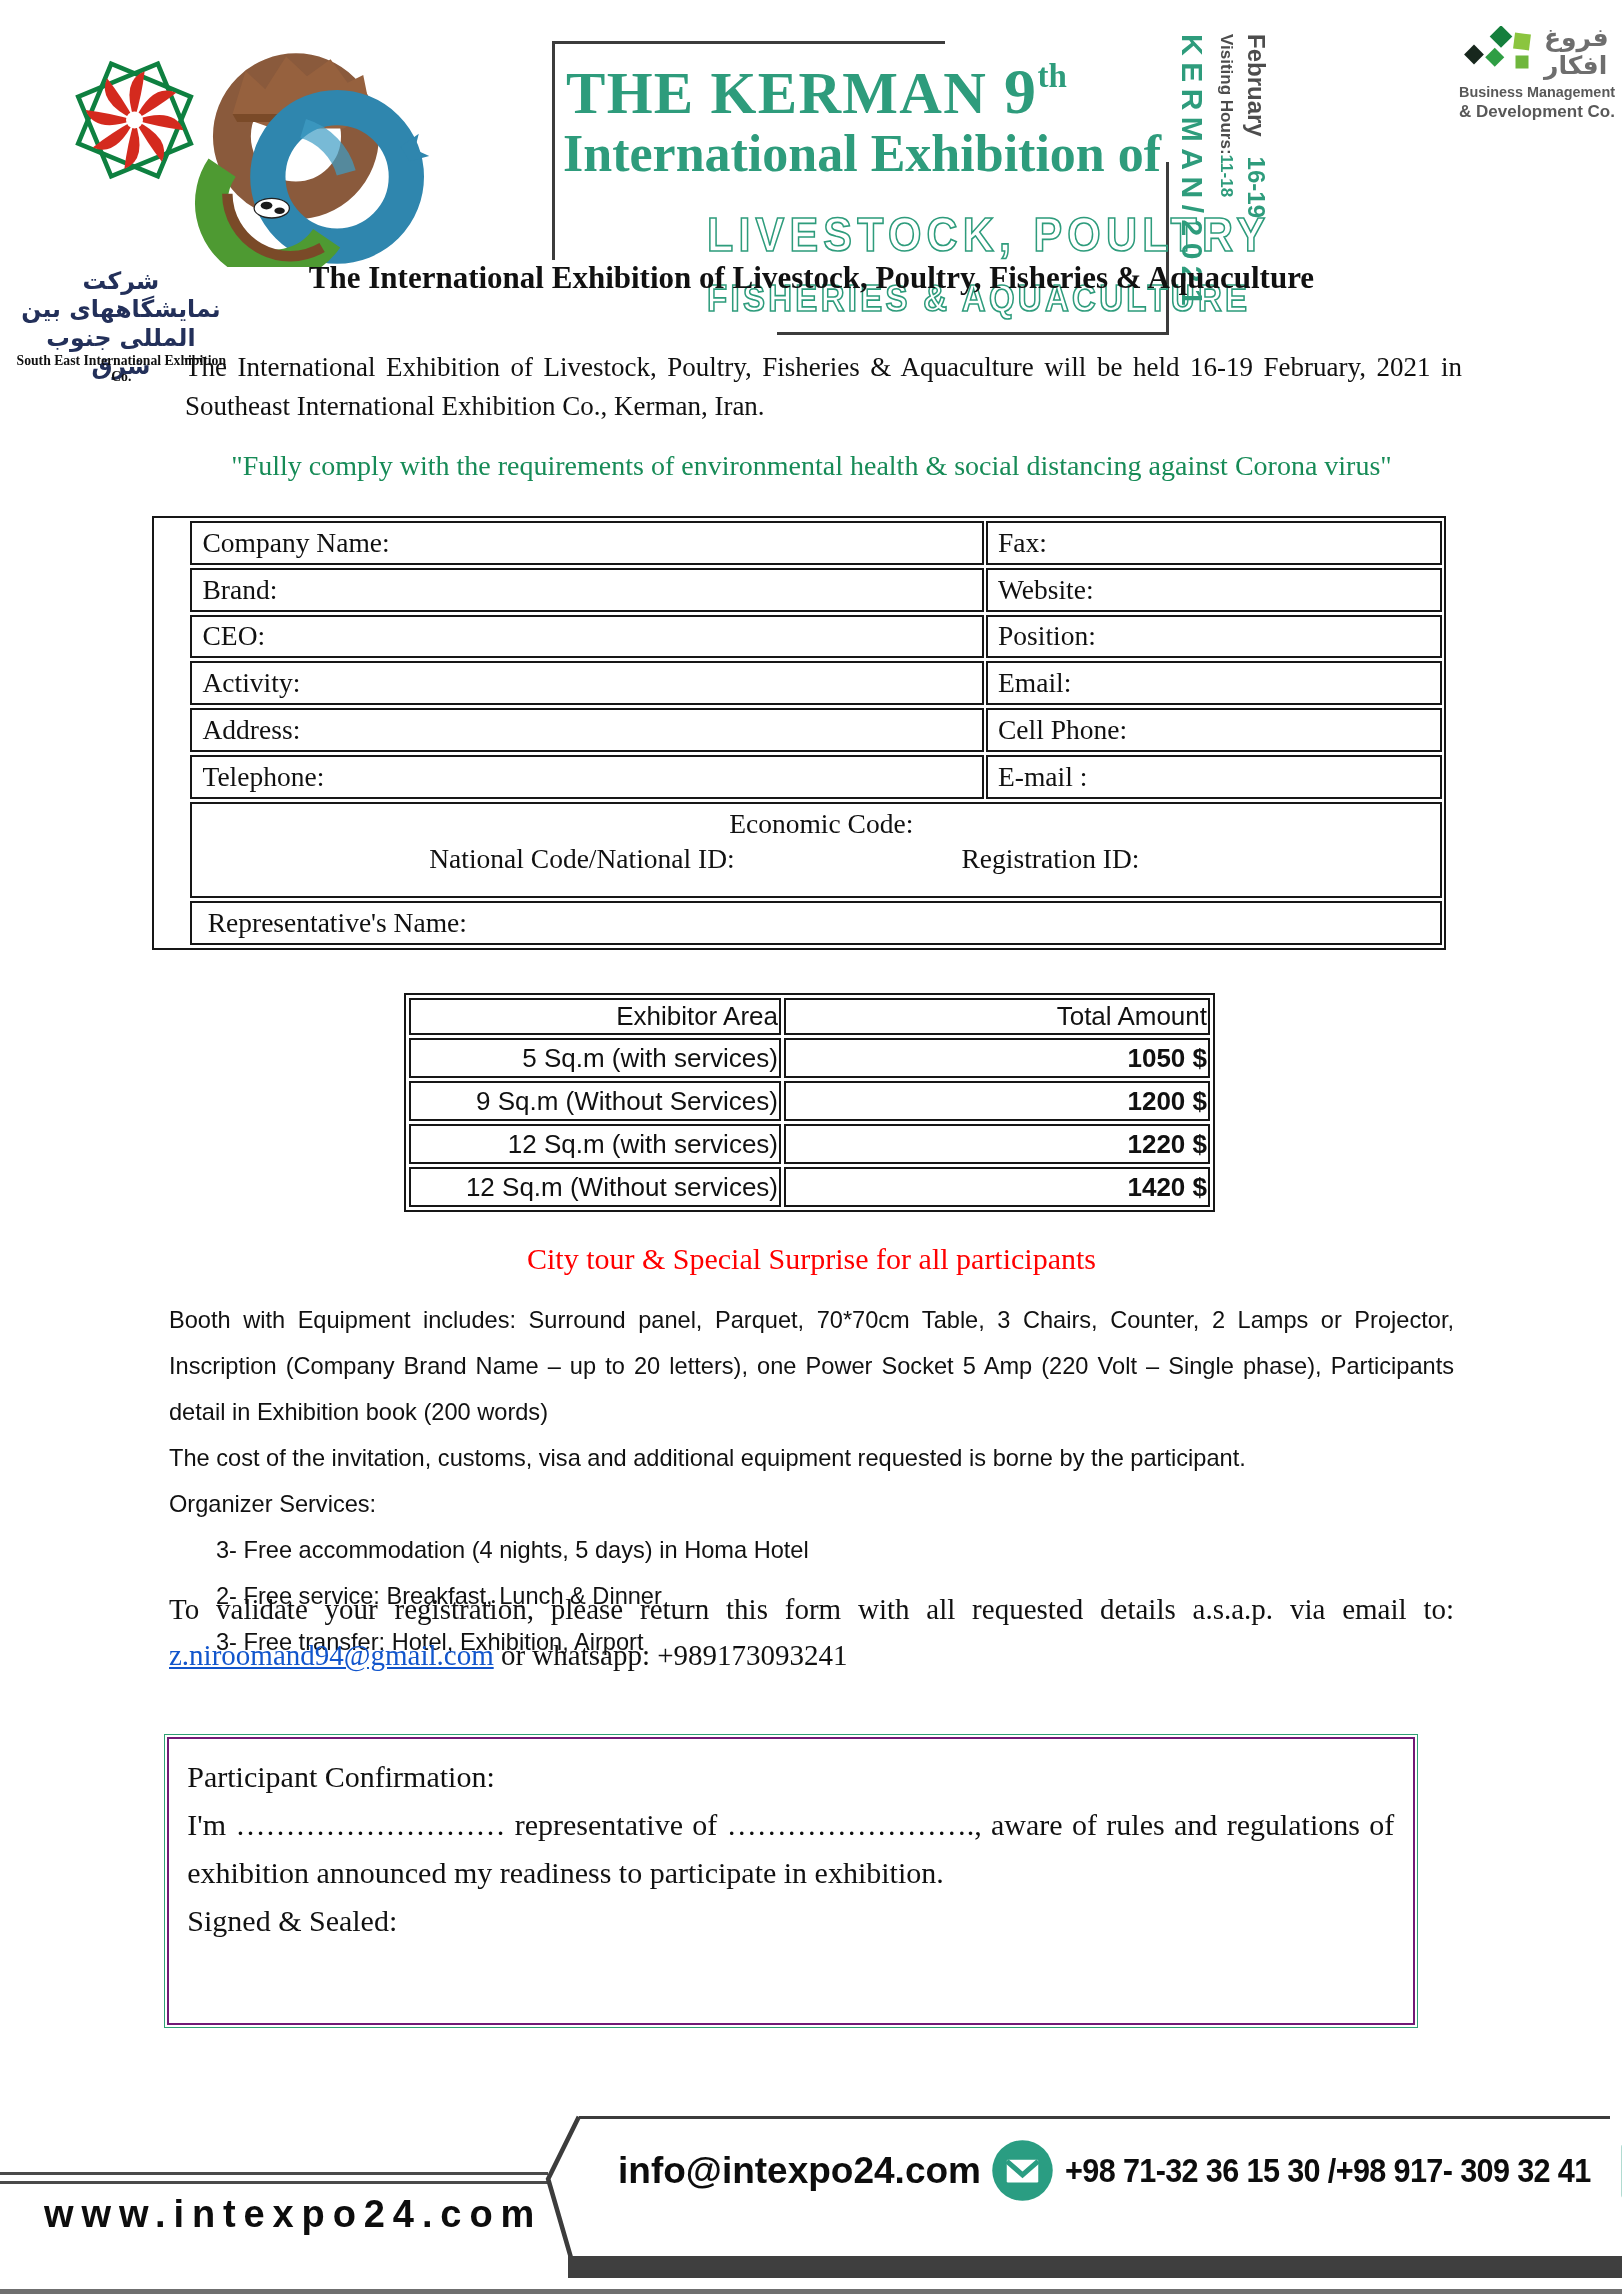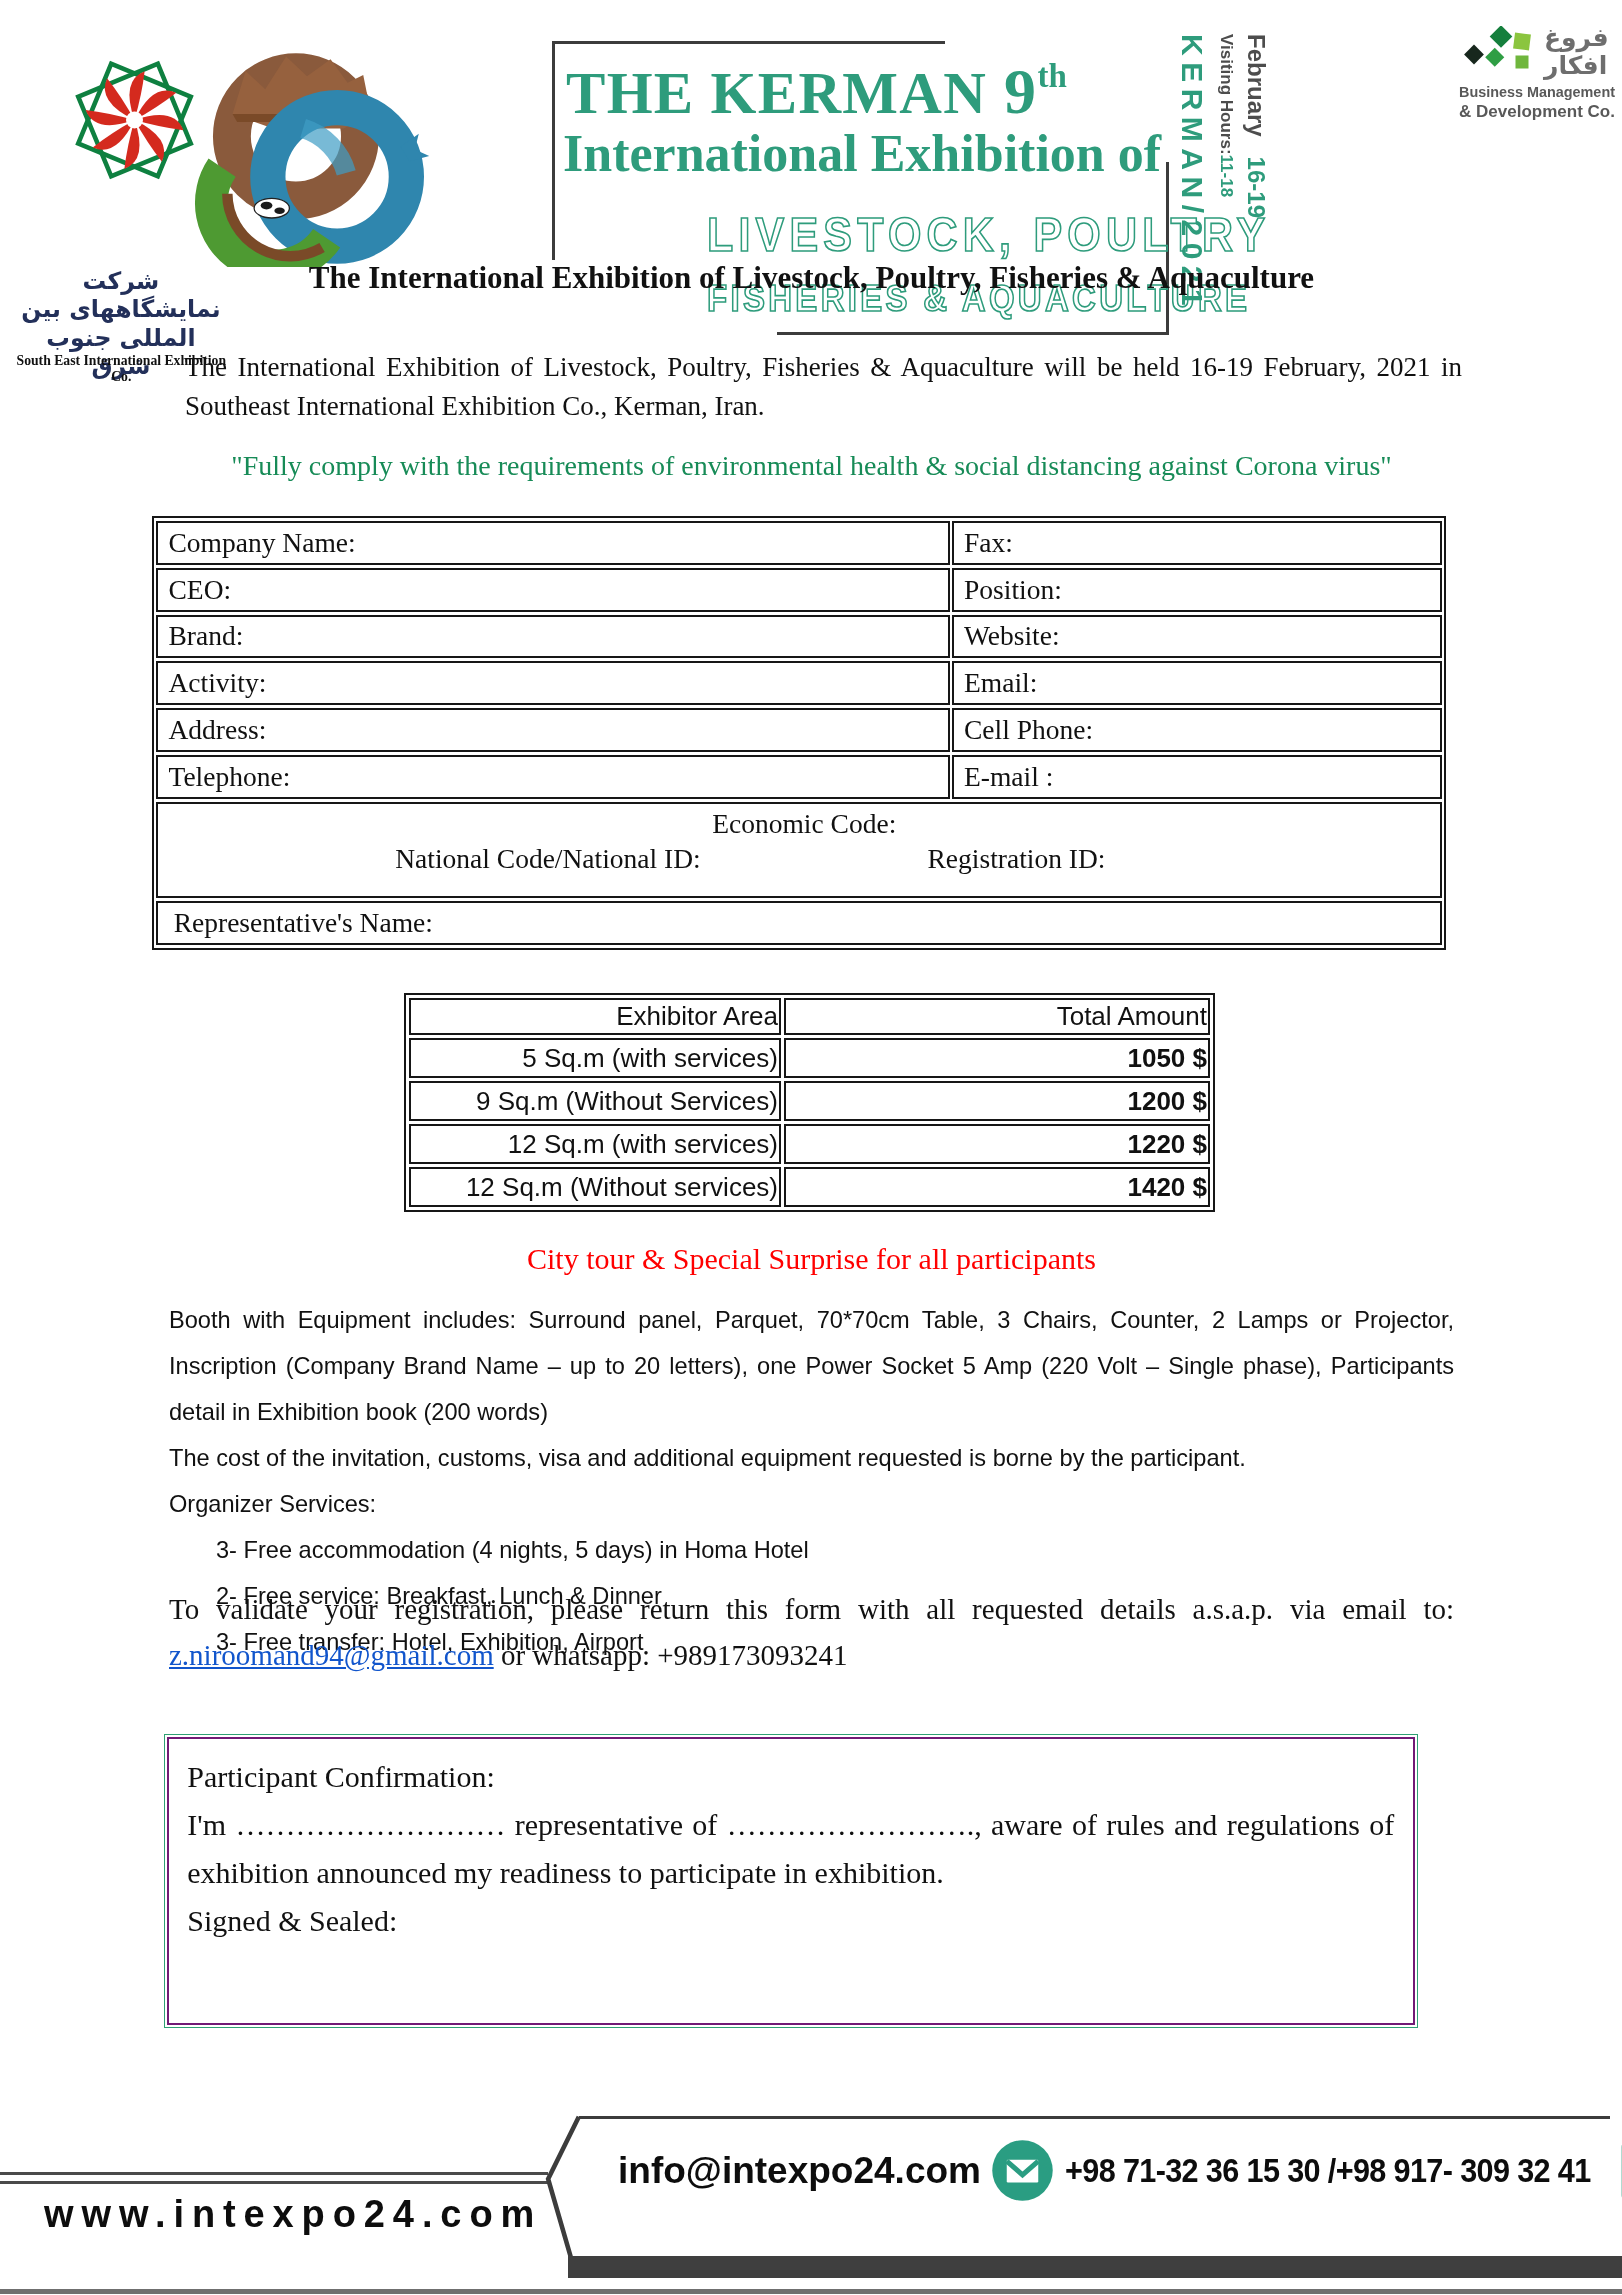--- a/index.html
+++ b/index.html
@@ -44,21 +44,21 @@
           font-family:"Liberation Sans",sans-serif;font-size:17px;font-weight:bold;color:#595959;}
 
   
   .heading{position:absolute;left:0;top:260px;width:100%;text-align:center;
            font-size:31px;font-weight:bold;}
   .intro{position:absolute;left:185px;top:348px;width:1277px;font-size:27px;line-height:1.45;text-align:justify;}
   .quote{position:absolute;left:0;top:450px;width:100%;text-align:center;font-size:28px;color:#178B57;}
 
   
   .form-table{position:absolute;left:152px;top:516px;width:1294px;border:2.6px solid #161616;
-              border-collapse:separate;border-spacing:2.6px 3.3px;background:#fff;}
+              border-collapse:separate;border-spacing:2.6px 3.3px;background:#fff;padding-left:34px;}
   .form-table td{border:2px solid #161616;font-size:27.5px;padding:3.9px 0 3.9px 10.5px;vertical-align:middle;height:31px;}
   .econ-cell{vertical-align:top !important;height:85px !important;text-align:center;}
   .econ-line2{display:flex;margin-top:3.9px;}
   .econ-l2a{width:759px;}
   .rep-cell{padding-left:15.7px !important;}
 
   
   .price-table{position:absolute;left:404px;top:993px;width:811px;border:2px solid #161616;
                border-collapse:separate;border-spacing:3.3px;background:#fff;
                font-family:"Liberation Sans",sans-serif;}
@@ -166,26 +166,26 @@
   <div class="intro">The International Exhibition of Livestock, Poultry, Fisheries &amp; Aquaculture will be held 16-19 February, 2021 in Southeast International Exhibition Co., Kerman, Iran.</div>
   <div class="quote">"Fully comply with the requirements of environmental health &amp; social distancing against Corona virus"</div>
 
   <table class="form-table">
     <tbody>
         <tr>
       <td style="width:779px;"><span>Company Name:</span></td>
       <td><span>Fax:</span></td>
     </tr>
     <tr>
+      <td><span>Brand:</span></td>
+      <td><span>Website:</span></td>
+    </tr>
+    <tr>
       <td><span>CEO:</span></td>
       <td><span>Position:</span></td>
-    </tr>
-    <tr>
-      <td><span>Brand:</span></td>
-      <td><span>Website:</span></td>
     </tr>
     <tr>
       <td><span>Activity:</span></td>
       <td><span>Email:</span></td>
     </tr>
     <tr>
       <td><span>Address:</span></td>
       <td><span>Cell Phone:</span></td>
     </tr>
     <tr>

